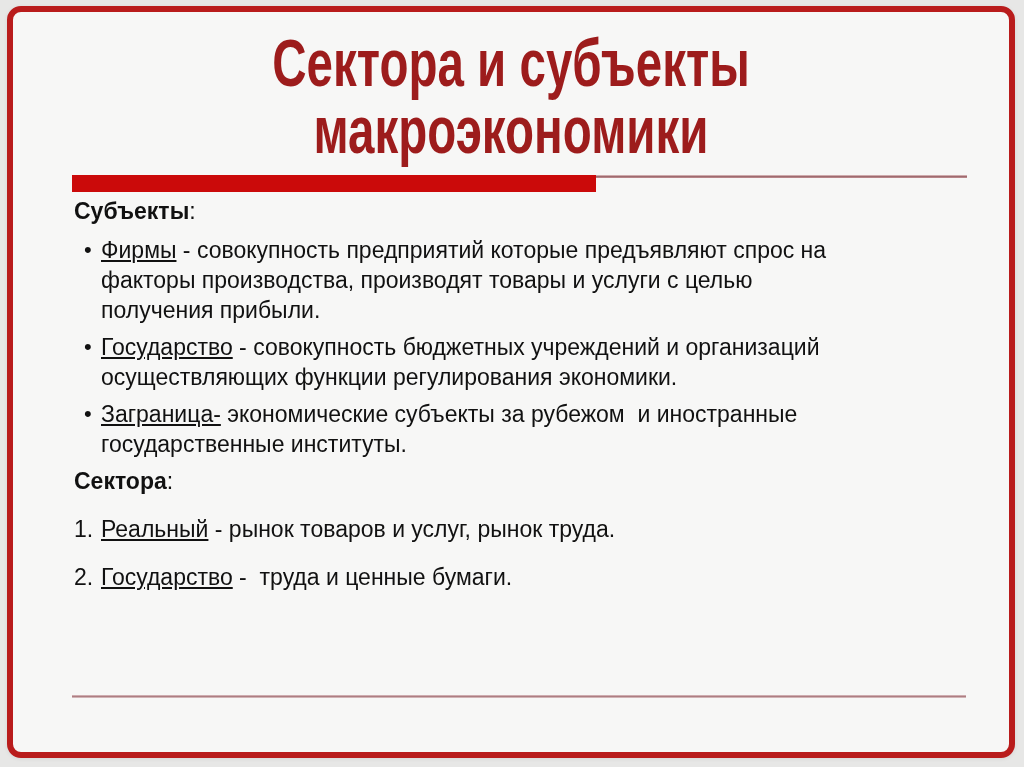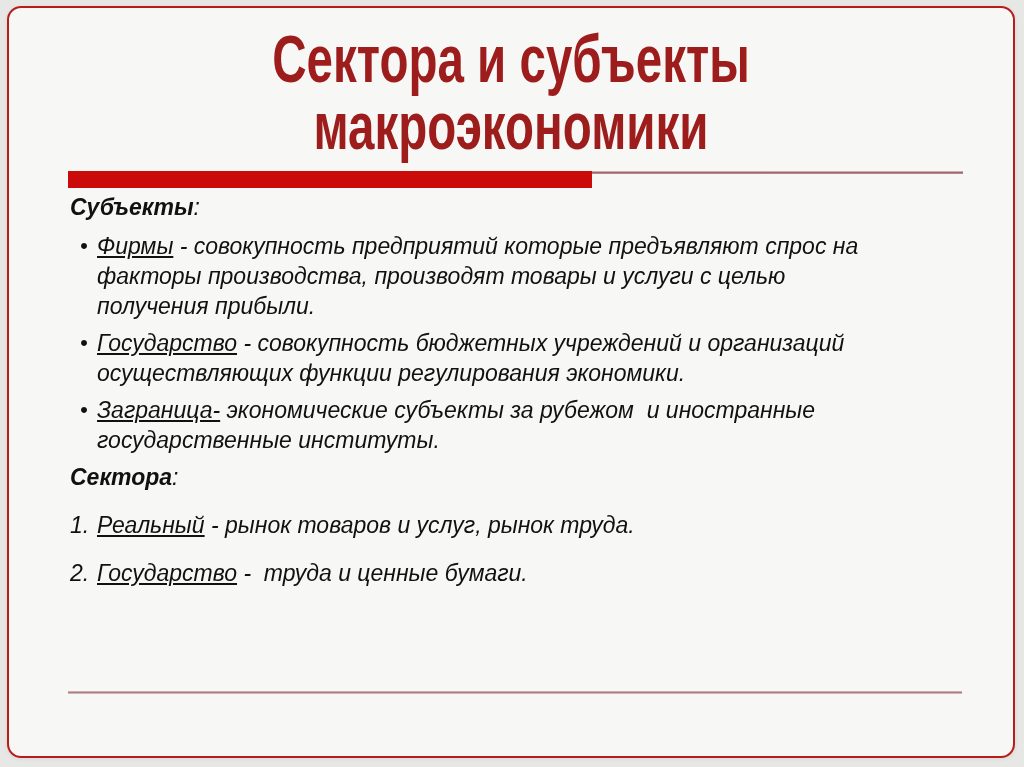--- a/index.html
+++ b/index.html
@@ -8,21 +8,21 @@
     background: #e7e7e6;
     font-family: "Liberation Sans", sans-serif;
     color: #111;
     position: relative;
     overflow: hidden;
   }
   .slide {
     position: absolute;
     left: 7px; top: 6px; right: 9px; bottom: 9px;
     background: #f7f7f6;
-    border: 2px solid #b91c1c;
+    border: 6px solid #b91c1c;
     border-radius: 14px;
     box-shadow: 0 1px 4px rgba(0,0,0,0.07);
     overflow: hidden;
   }
   
   .title {
     position: absolute;
     top: 18px; left: 0; right: 0;
     text-align: center;
     color: #9d1c1c;
@@ -54,21 +54,20 @@
     width: 524px; height: 17px;
     background: #cb0a0a;
   }
   
   .content {
     position: absolute;
     top: 184px; left: 61px;
     width: 872px;
     font-size: 23px;
     line-height: 30px;
-    font-style: italic;
   }
   .h { margin: 0; }
   .h .hb { font-weight: bold; }
   .h-subjects { margin-bottom: 9px; }
   .h-sectors { margin-top: 4px; }
   ul.bullets { list-style: none; }
   ul.bullets li {
     position: relative;
     padding-left: 27px;
     margin-bottom: 7px;

